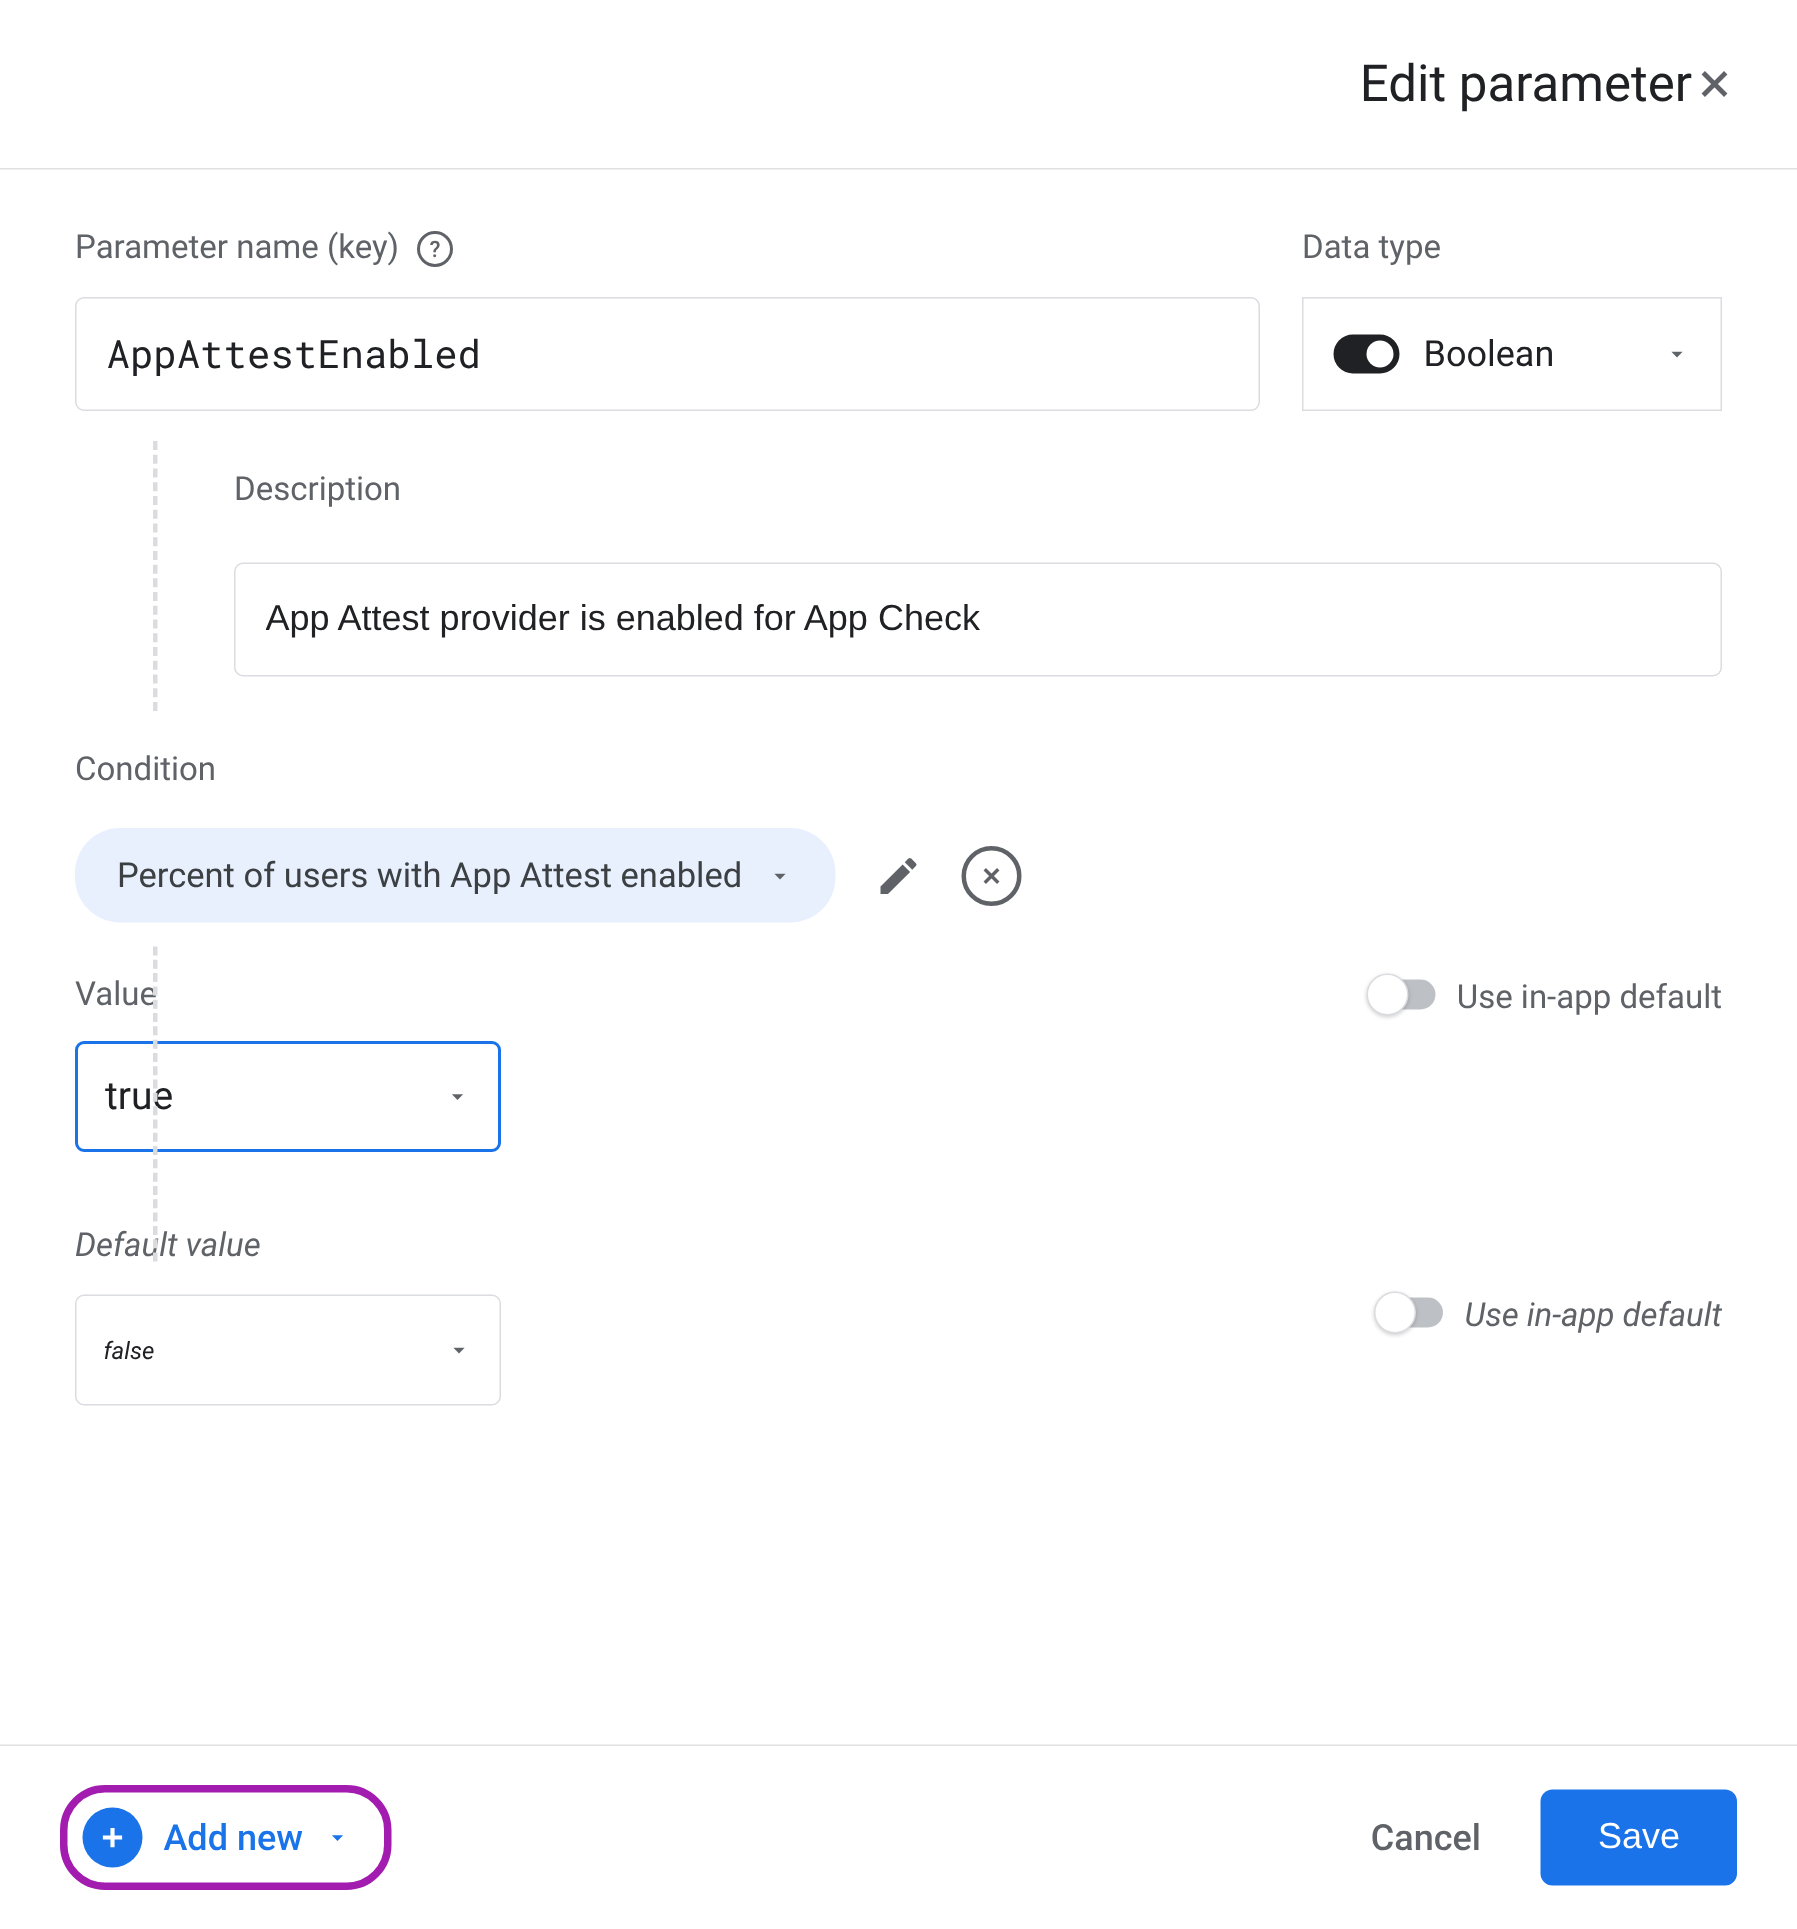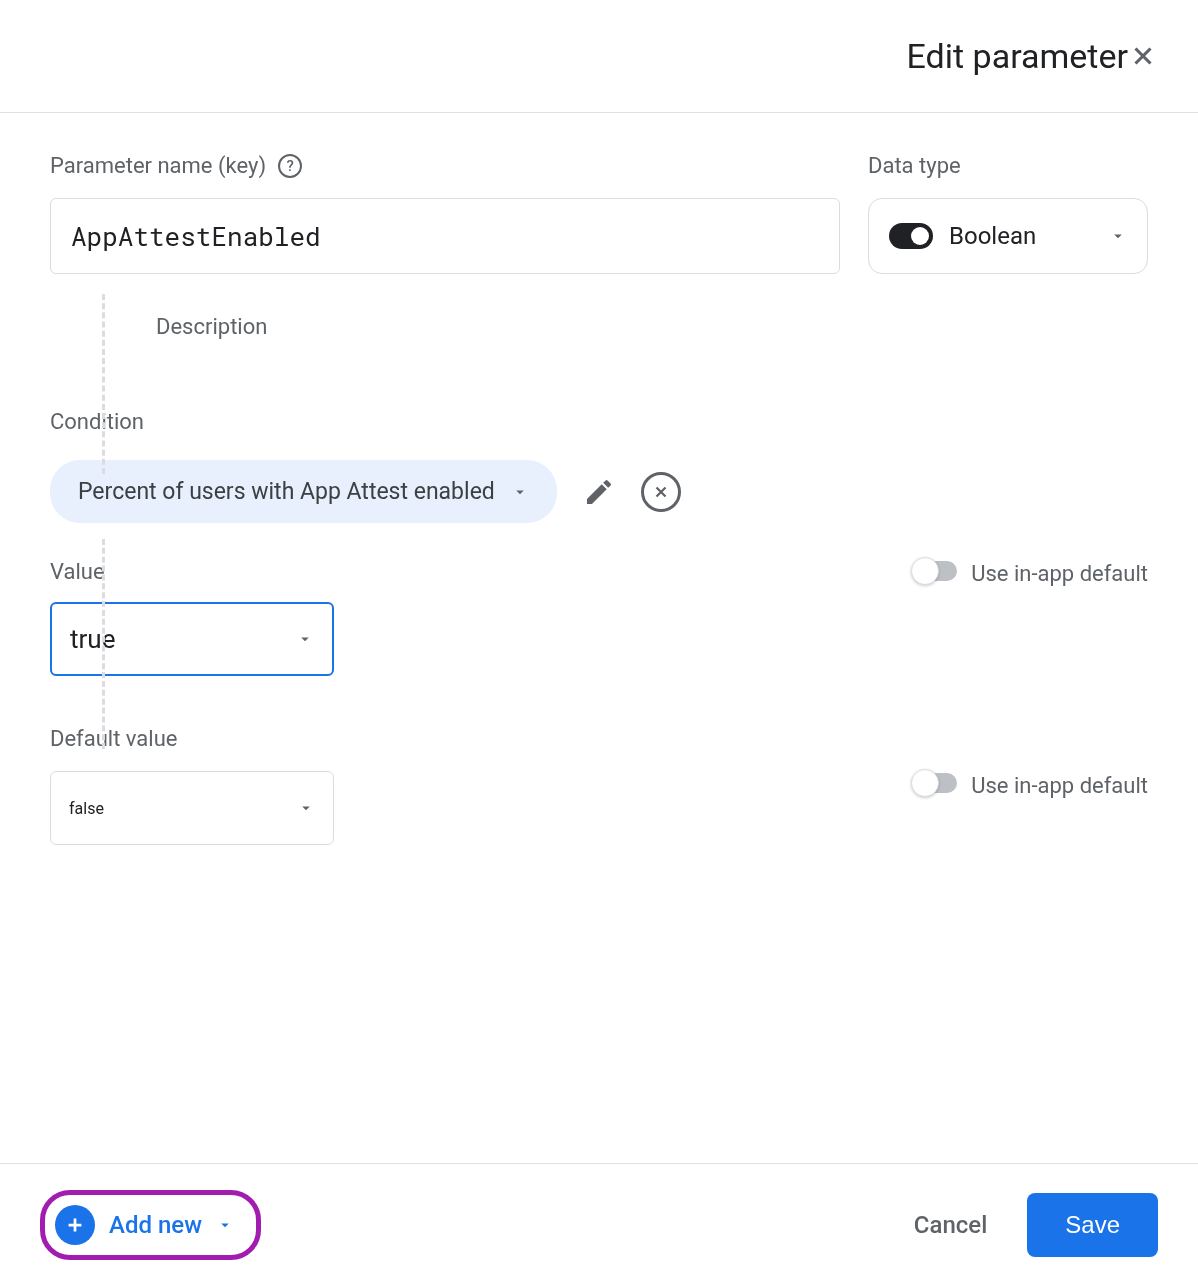--- a/index.html
+++ b/index.html
@@ -71,21 +71,21 @@
       border-radius: 6px;
       padding: 18px 20px;
       font-size: 26px;
       font-family: 'Roboto Mono', monospace;
       color: #202124;
       width: 100%;
       height: 76px;
     }
     .select-box {
       border: 1px solid #dadce0;
-      border-radius: 14px;
+      border-radius: 0;
       padding: 0 20px;
       height: 76px;
       display: flex;
       align-items: center;
       gap: 16px;
       justify-content: space-between;
       cursor: pointer;
       font-size: 24px;
       color: #202124;
     }
@@ -243,21 +243,21 @@
       background: #fff;
       border: 1px solid #dadce0;
       top: -4px;
       left: -2px;
       box-shadow: 0 1px 3px rgba(0,0,0,0.2);
     }
     .switch-label {
       font-size: 22px;
       color: #5f6368;
     }
-    .default-section { margin-top: 50px; }
+    .default-section { margin-top: 50px; font-style: italic; }
     .default-row {
       display: flex;
       align-items: center;
       justify-content: space-between;
     }
     .default-label {
       font-size: 22px;
       color: #5f6368;
       margin-bottom: 20px;
     }
@@ -345,20 +345,21 @@
       </div>
     </div>
   </div>
 
   <div class="desc-block">
     <div class="vline-col">
         <div class="vline" style="top:0;height:180px"></div>
       </div>
     <div class="desc-content">
       <div class="label">Description</div>
+      <input class="desc-input" value="App Attest provider is enabled for App Check" style="">
     </div>
   </div>
 
   <div class="condition-section">
     <div class="condition-label">Condition</div>
     <div class="condition-row">
       <div class="chip">
         <span class="chip-text">Percent of users with App Attest enabled</span>
         <svg class="chevron-down" width="18" height="18" viewBox="0 0 24 24" fill="#5f6368">
             <path d="M7 10l5 5 5-5z"></path>

